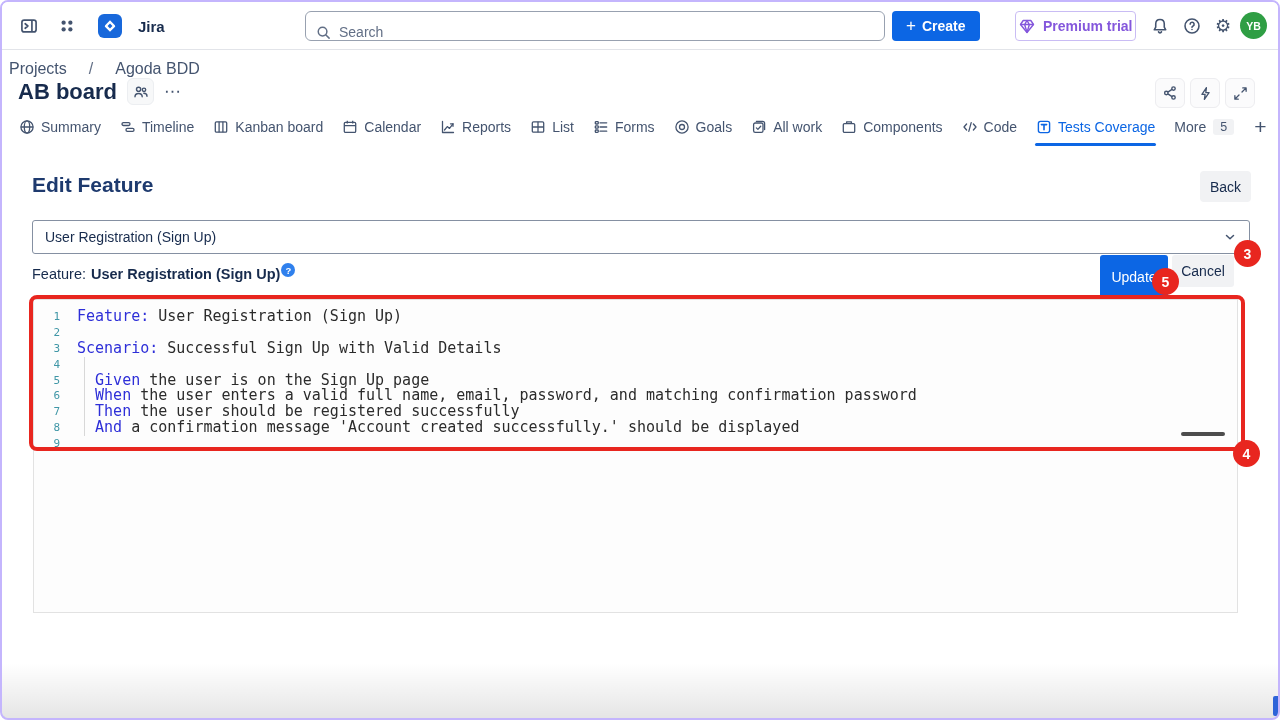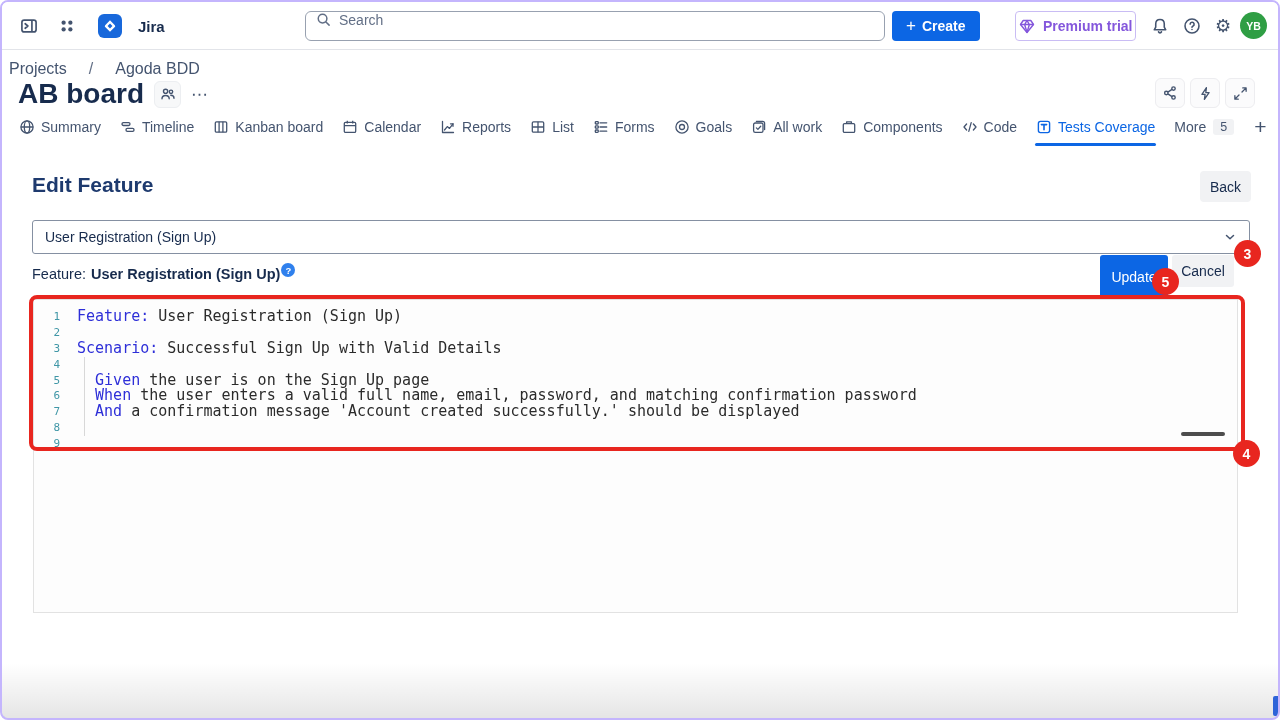--- a/index.html
+++ b/index.html
@@ -9,40 +9,40 @@
 
   
   .top-artifact { position:absolute; left:10px; top:0; width:86px; height:3px; background:#4a4a4a; }
   .topbar { position:absolute; left:0; top:0; right:0; height:48px; border-bottom:1px solid #e2e4e9; background:#fff; }
   .topbar-left { position:absolute; left:12px; top:0; height:48px; display:flex; align-items:center; gap:8px; }
   .icon-btn { width:30px; height:30px; display:flex; align-items:center; justify-content:center;
               border-radius:6px; color:#44546f; cursor:pointer; background:transparent; border:none; }
   .jira-logo { width:24px; height:24px; background:#1868db; border-radius:6px; display:flex; align-items:center; justify-content:center; margin-left:8px; }
   .app-name { font-size:15px; font-weight:700; color:#172b4d; margin-left:8px; }
   .searchbox { position:absolute; left:303px; top:9px; width:580px; height:30px; border:1px solid #98a1b0;
-               border-radius:6px; display:flex; align-items:flex-start; gap:8px; padding:0 10px; background:#fff; }
+               border-radius:6px; display:flex; align-items:flex-end; gap:8px; padding:0 10px; background:#fff; }
   .searchbox input { border:none; outline:none; flex:1; font-size:14px; color:#172b4d; background:transparent; font-family:inherit; }
   .searchbox input::placeholder { color:#626f86; }
   .create-btn { position:absolute; left:890px; top:9px; height:30px; padding:0 14px; background:#0c66e4; color:#fff;
                 border:none; border-radius:4px; font-size:14px; font-weight:600; display:flex; align-items:center; gap:6px; cursor:pointer; font-family:inherit;}
   .create-plus { font-size:17px; font-weight:400; margin-top:-1px; }
   .premium-btn { position:absolute; left:1013px; top:9px; height:30px; padding:0 3px; background:#fff;
                  border:1px solid #c9bcf4; border-radius:4px; color:#8457dc; font-size:14px; font-weight:600;
                  display:flex; align-items:center; gap:8px; cursor:pointer; font-family:inherit;}
   .tb-icon { position:absolute; top:9px; }
   .gear-glyph { font-size:18px; line-height:1; color:#44546f; }
   .avatar { position:absolute; left:1238px; top:10px; width:27px; height:27px; border-radius:50%;
             background:#2f9e44; color:#fff; font-size:10.5px; font-weight:700; display:flex; align-items:center; justify-content:center; cursor:pointer; }
 
   
   .breadcrumb { position:absolute; left:7px; top:58px; display:flex; gap:22px; font-size:16px; color:#44546f; }
   .crumb { cursor:pointer; }
   .crumb-sep { color:#626f86; }
   .title-row { position:absolute; left:16px; top:76px; display:flex; align-items:center; gap:10px; }
-  .board-title { font-size:28px; font-weight:700; color:#172b4d; }
+  .board-title { font-size:22px; font-weight:700; color:#172b4d; }
   .people-btn { width:27px; height:27px; background:#f7f8f9; border:1px solid #eceef1; border-radius:6px;
                 display:flex; align-items:center; justify-content:center; color:#44546f; cursor:pointer; }
   .ellipsis { color:#44546f; font-size:17px; letter-spacing:1px; cursor:pointer; }
   .header-actions { position:absolute; right:23px; top:76px; display:flex; gap:5px; }
   .hact-btn { width:30px; height:30px; background:#fbfbfc; border:1px solid #ededf0; border-radius:6px;
               display:flex; align-items:center; justify-content:center; color:#44546f; cursor:pointer; }
 
   
   .tabs-row { position:absolute; left:17px; top:110px; right:10px; height:30px; display:flex; align-items:center; gap:19px; }
   .tab { display:flex; align-items:center; gap:6px; font-size:14px; font-weight:500; color:#44546f;
@@ -392,20 +392,21 @@
       <div>9</div>
     </div>
     <div class="indent-guide"></div>
     <div class="code">
       <div class="code-line"><span></span><span class="kw">Feature:</span><span> User Registration (Sign Up)</span></div>
       <div class="code-line"><span></span><span class="kw"></span><span></span></div>
       <div class="code-line"><span></span><span class="kw">Scenario:</span><span> Successful Sign Up with Valid Details</span></div>
       <div class="code-line"><span></span><span class="kw"></span><span></span></div>
       <div class="code-line"><span>  </span><span class="kw">Given</span><span> the user is on the Sign Up page</span></div>
       <div class="code-line"><span>  </span><span class="kw">When</span><span> the user enters a valid full name, email, password, and matching confirmation password</span></div>
+      <div class="code-line"><span>  </span><span class="kw">Then</span><span> the user should be registered successfully</span></div>
       <div class="code-line"><span>  </span><span class="kw">And</span><span> a confirmation message 'Account created successfully.' should be displayed</span></div>
       <div class="code-line"><span></span><span class="kw"></span><span></span></div>
     </div>
     <div class="hscroll-thumb"></div>
   </div>
 
   <div class="red-box"></div>
   <div class="badge badge-3">3</div>
   <div class="badge badge-4">4</div>
   <div class="badge badge-5">5</div>

